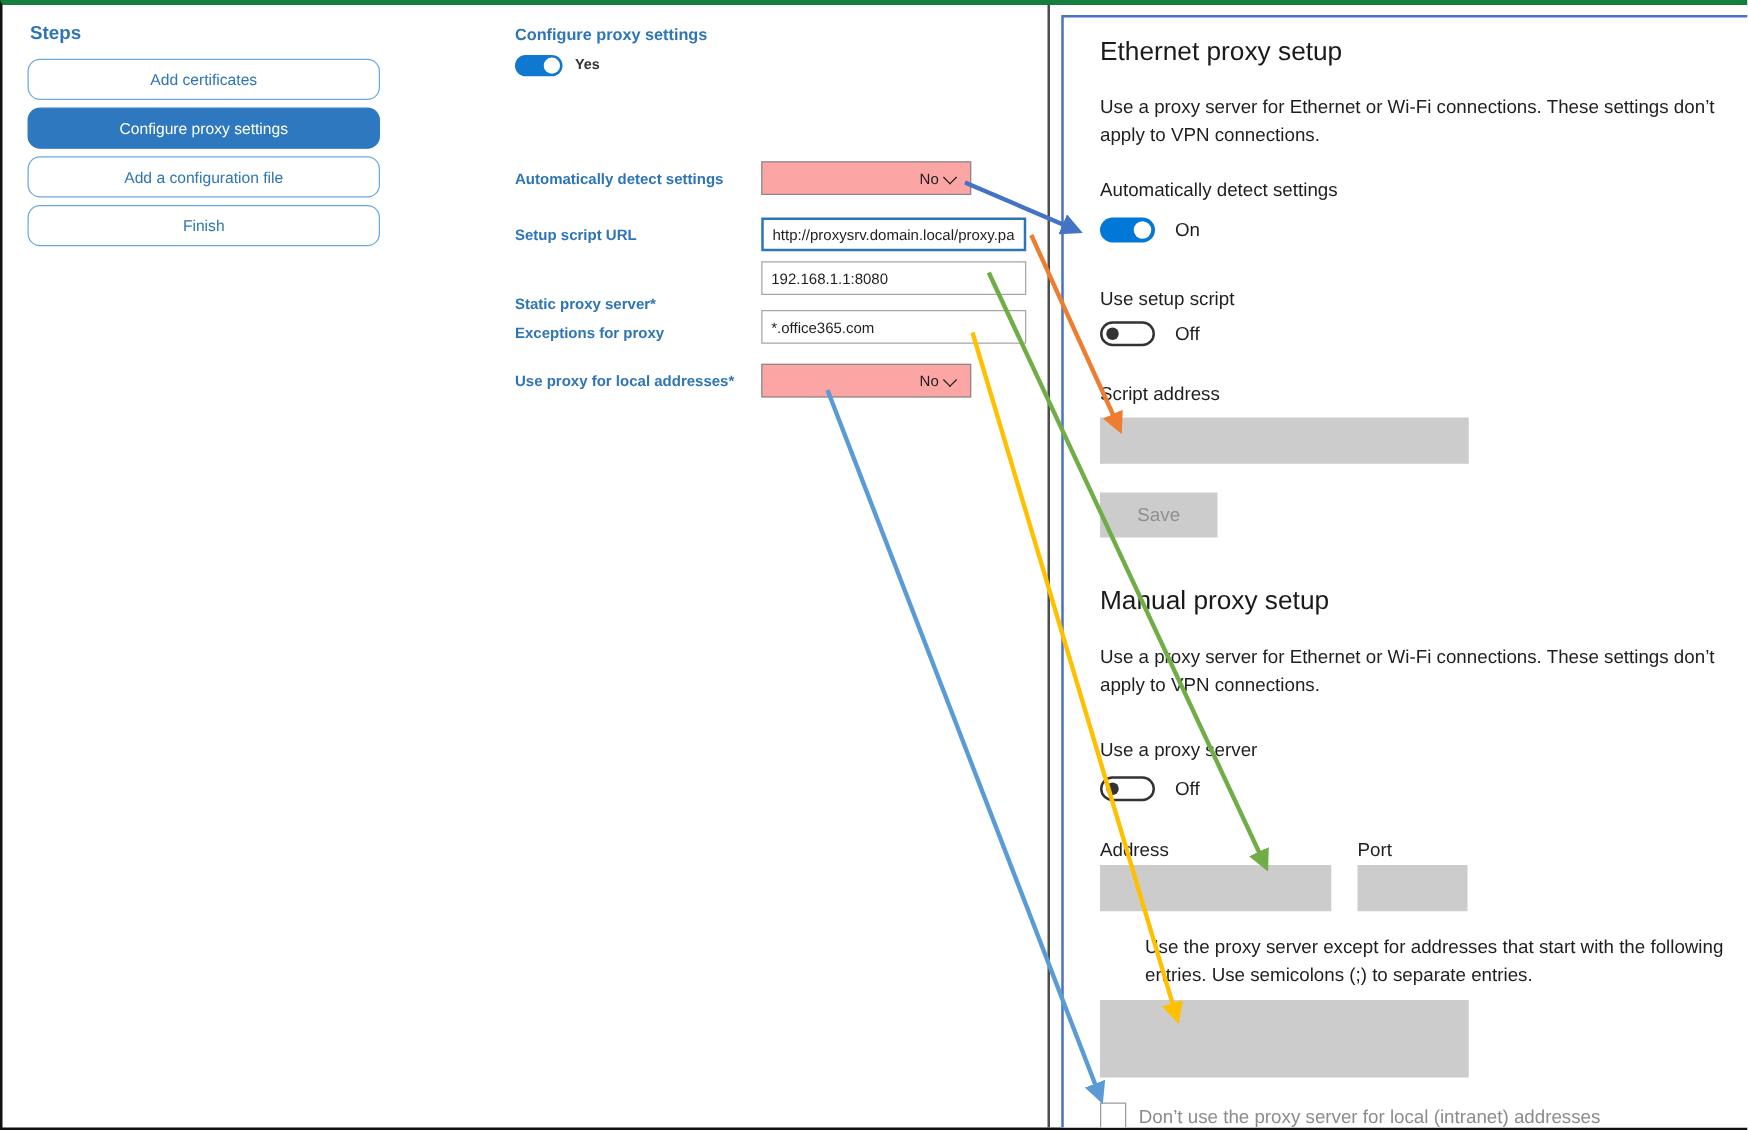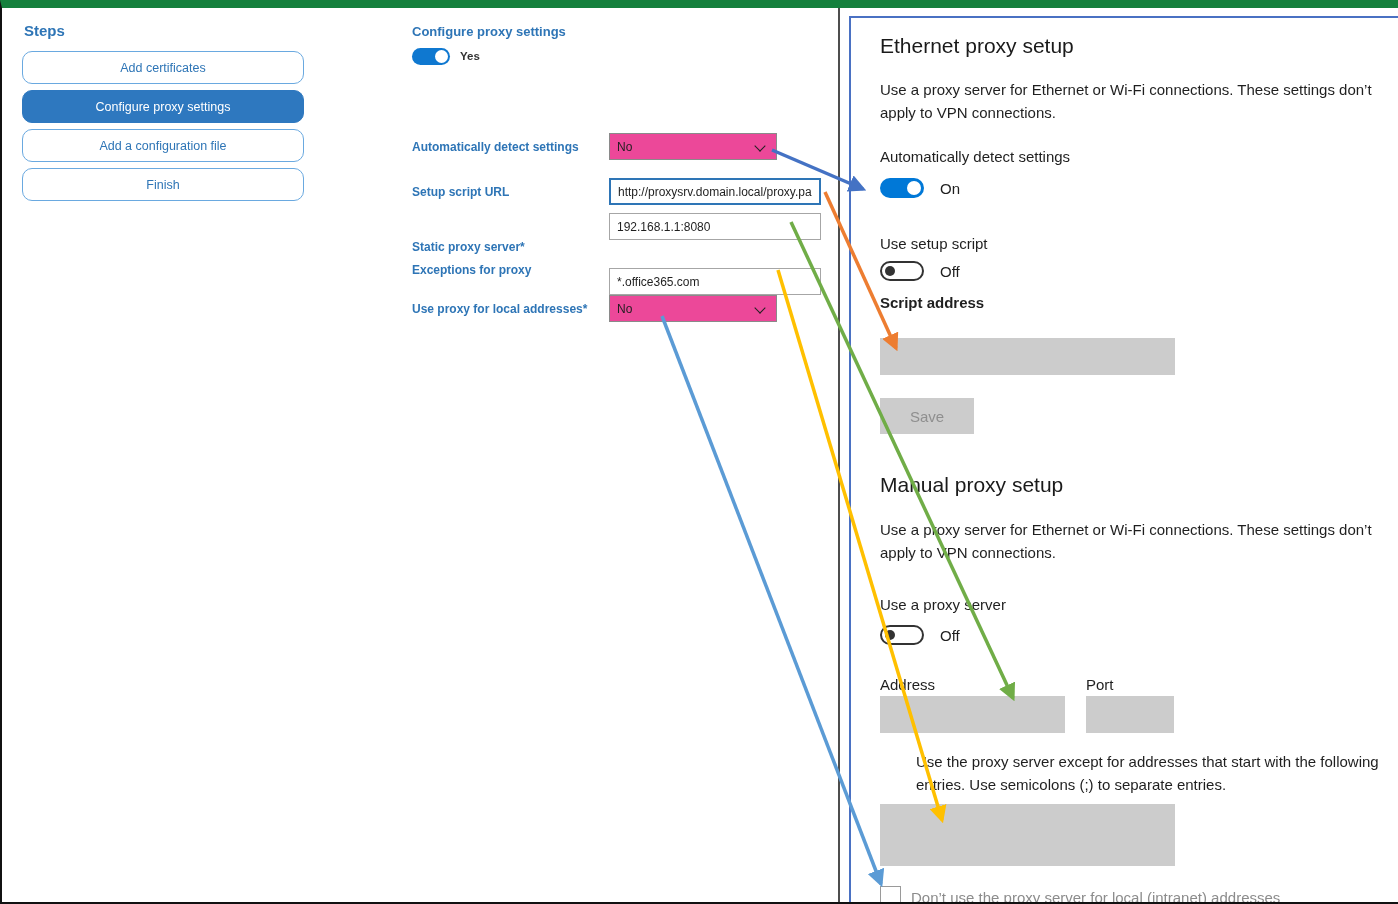--- a/index.html
+++ b/index.html
@@ -1,20 +1,20 @@
 <!DOCTYPE html>
 <html><head>
 <meta charset="utf-8">
 <style>
   * { margin:0; padding:0; box-sizing:border-box; }
   html,body { background:#fff; }
   body { font-family:"Liberation Sans", sans-serif; }
   #screen {
     position:relative; width:1398px; height:904px; background:#fff;
-    border-left:2px solid #111; border-top:8px solid #15803d; border-bottom:2px solid #111;
+    border-left:2px solid #111; border-top:4px solid #15803d; border-bottom:2px solid #111;
     overflow:hidden;
   }
 
   
   .sidebar { position:absolute; left:20px; top:12px; width:282px; }
   .sidebar h2 { font-size:15px; font-weight:bold; color:#2e75b6; margin:2px 0 12px 2px; }
   .step {
     position:relative; height:33px; margin-bottom:6px; border:1px solid #6aa9e0;
     border-radius:10px; background:#fff; color:#2e75b6; font-size:12.5px;
     display:flex; align-items:center; justify-content:center; cursor:default;
@@ -36,22 +36,22 @@
   .toggle-sm-label { position:absolute; left:458px; top:42px; font-size:11.5px; font-weight:bold; color:#333; }
 
   .f-label { position:absolute; left:410px; width:195px; font-size:12px; font-weight:bold; color:#2e75b6; }
   .f-text {
     position:absolute; left:607px; height:27px; width:212px; border:1px solid #a6a6a6; background:#fff;
     font-size:12px; color:#1f1f1f; display:flex; align-items:center; padding:0 7px;
     white-space:nowrap; overflow:hidden;
   }
   .f-text.focused { border:2px solid #2e75b6; }
   .f-select {
-    position:absolute; left:607px; height:27px; width:168px; border:1px solid #8a8a8a; background:#ec4899;
-    font-size:12px; color:#1f1f1f; display:flex; align-items:center; padding:0 7px;
+    position:absolute; left:607px; height:27px; width:168px; border:1px solid #8a8a8a; background:#fca5a5;
+    font-size:12px; color:#1f1f1f; display:flex; align-items:center; padding:0 25px;justify-content:flex-end;
   }
   .chev { position:absolute; right:12px; top:8px; width:8px; height:8px;
     border-right:1.6px solid #222; border-bottom:1.6px solid #222; transform:rotate(45deg); }
 
   
   .divider { position:absolute; left:836px; top:0; width:2px; height:904px; background:#4d4d4d; }
 
   
   .panel {
     position:absolute; left:847px; top:8px; width:560px; height:910px;
@@ -109,21 +109,21 @@
     <span class="chev"></span>
   </div>
 
   <div class="f-label" style="top:177px;">Setup script URL</div>
   <div class="f-text focused" style="top:170px;">http://proxysrv.domain.local/proxy.pa</div>
 
   <div class="f-label" style="top:212px;margin-top:20px;">Static proxy server*</div>
   <div class="f-text" style="top:205px;">192.168.1.1:8080</div>
 
   <div class="f-label" style="top:255px;">Exceptions for proxy</div>
-  <div class="f-text" style="top:260px;">*.office365.com</div>
+  <div class="f-text" style="top:244px;">*.office365.com</div>
 
   <div class="f-label" style="top:294px;">Use proxy for local addresses*</div>
   <div class="f-select" style="top:287px;">
     <span>No</span>
     <span class="chev"></span>
   </div>
 
   <div class="divider"></div>
 
   <div class="panel">
@@ -135,21 +135,21 @@
         <div class="knob"></div>
       </div>
     <div class="tgl-state" style="left:89px; top:162px;">On</div>
 
     <div class="lbl" style="top:217px;">Use setup script</div>
     <div class="tgl-off" style="top:243px;">
         <div class="knob"></div>
       </div>
     <div class="tgl-state" style="left:89px; top:245px;">Off</div>
 
-    <div class="lbl" style="top:276px;font-weight:bold;">Script address</div>
+    <div class="lbl" style="top:293px;">Script address</div>
     <div class="graybox" style="left:29px; top:320px; width:295px; height:37px;"></div>
 
     <div class="savebtn" style="top:380px;">Save</div>
 
     <div class="h1" style="top:455px;">Manual proxy setup</div>
     <p style="top:500px; width:505px;">Use a proxy server for Ethernet or Wi-Fi connections. These settings don’t apply to VPN connections.</p>
 
     <div class="lbl" style="top:578px;">Use a proxy server</div>
     <div class="tgl-off" style="top:607px;">
         <div class="knob"></div>

